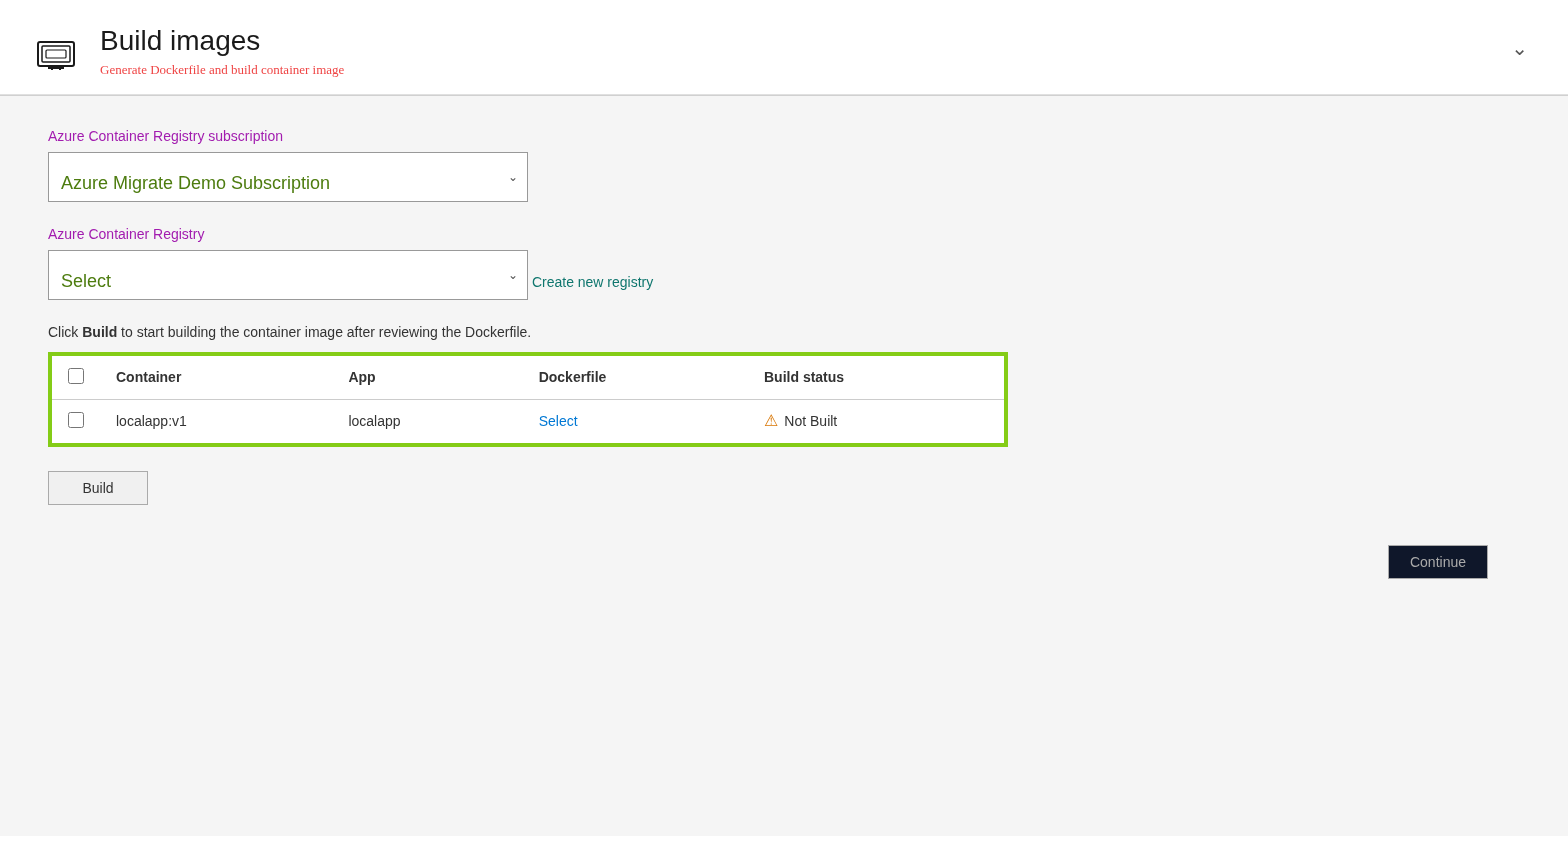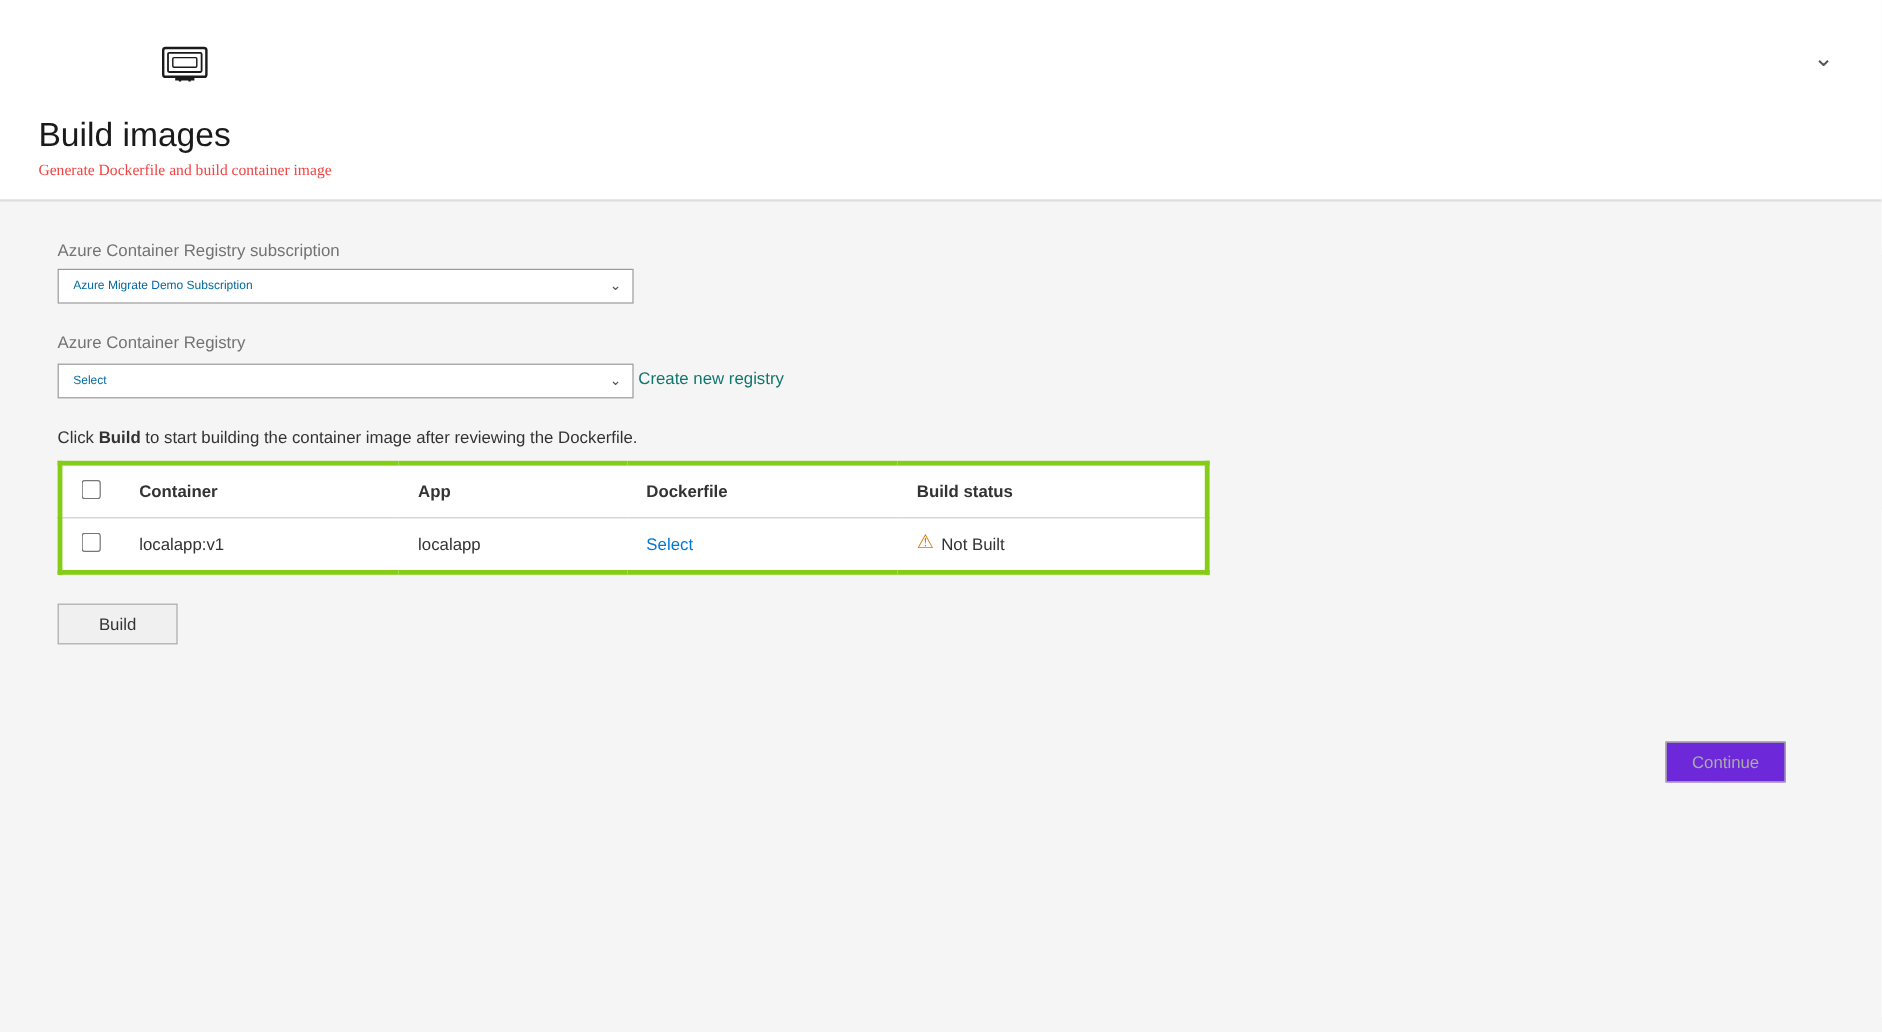--- a/index.html
+++ b/index.html
@@ -20,23 +20,22 @@
     .header {
       display: flex;
       align-items: flex-start;
       padding: 24px 32px 16px 32px;
       border-bottom: 1px solid #e0e0e0;
       justify-content: space-between;
     }
 
     .header-left {
       display: flex;
-      align-items: center;
+      align-items: flex-end;
       gap: 20px;
-      flex-direction: column;
     }
 
     .header-icon {
       width: 48px;
       height: 48px;
       display: flex;
       align-items: center;
       justify-content: center;
       margin-top: 4px;
     }
@@ -84,38 +83,38 @@
     .form-section {
       max-width: 960px;
     }
 
     .field-group {
       margin-bottom: 24px;
     }
 
     .field-label {
       font-size: 14px;
-      color: #737373;
+      color: #a21caf;
       margin-bottom: 8px;
       display: block;
     }
 
     .select-wrapper {
       position: relative;
       display: inline-block;
       width: 480px;
     }
 
     .select-control {
       width: 100%;
-      padding: 8px 36px 8px 12px;
+      padding: 20px 36px 8px 12px;
       border: 1px solid #999;
       background: #fff;
-      font-size: 10px;
-      color: #0369a1;
+      font-size: 18px;
+      color: #4d7c0f;
       appearance: none;
       -webkit-appearance: none;
       cursor: pointer;
       outline: none;
     }
 
     .select-arrow {
       position: absolute;
       right: 10px;
       top: 50%;
@@ -216,27 +215,26 @@
 
     .footer-actions {
       display: flex;
       justify-content: flex-end;
       padding: 16px 32px;
       margin-top: 24px;
     }
 
     .continue-btn {
       padding: 8px 12px;
-      background: #6d28d9;
+      background: #0f172a;
       border: 1px solid #aaa;
       font-size: 14px;
       color: #aaa;
       cursor: default;
       min-width: 100px;
-      margin-top: 41px;
     }
 
     .divider {
       border: none;
       border-top: 1px solid #d0d0d0;
       margin: 0 0 0 0;
     }
 
     .th-checkbox {
       width: 40px;

